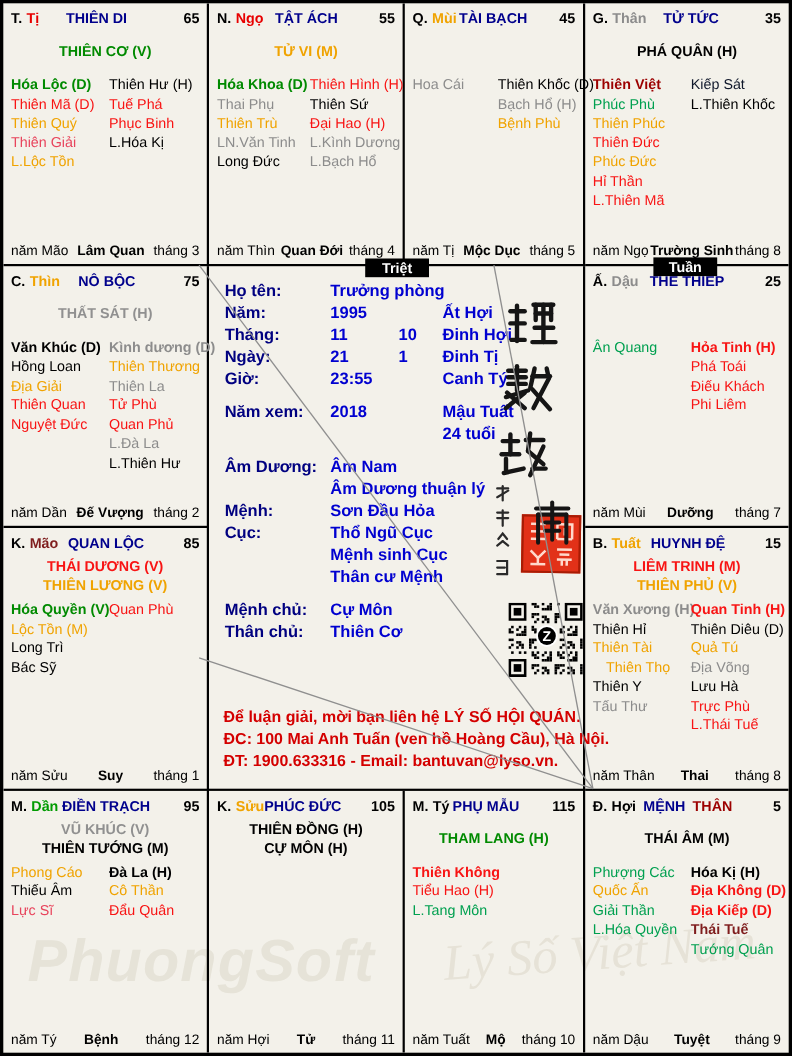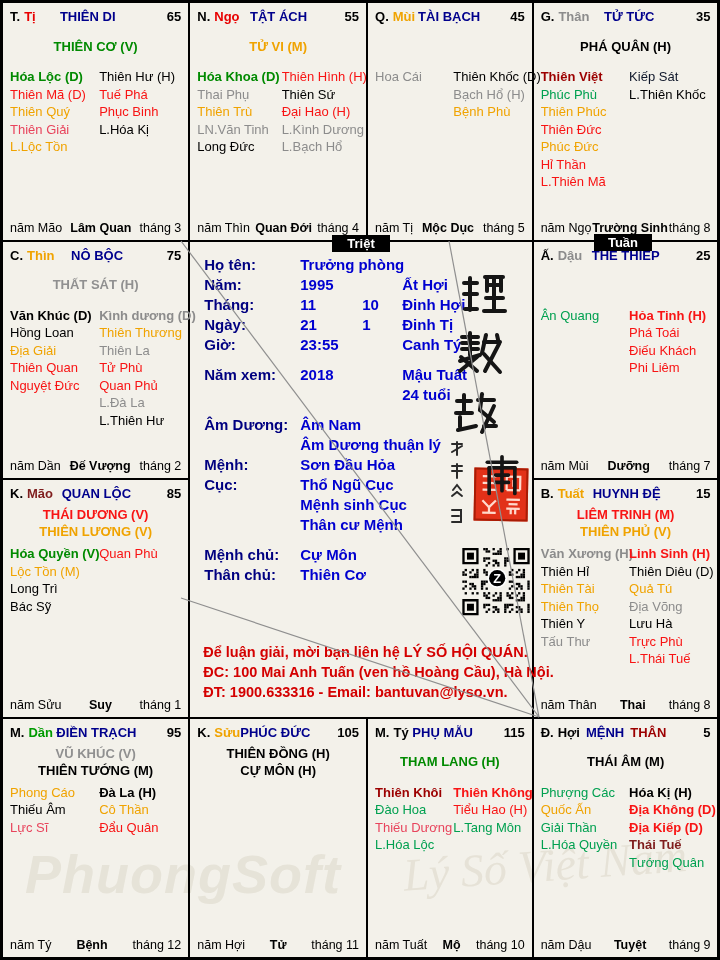--- a/index.html
+++ b/index.html
@@ -277,26 +277,26 @@
         </div>
         <div class="mains">
           <div class="mainstar" style="color: rgb(248, 20, 20);">LIÊM TRINH (M)</div>
           <div class="mainstar" style="color: rgb(240, 163, 0);">THIÊN PHỦ (V)</div>
         </div>
         <div class="stars">
           <div class="col">
             <div class="st" style="color: rgb(140, 140, 140); font-weight: bold;">Văn Xương (H)</div>
             <div class="st" style="color: rgb(0, 0, 0); font-weight: normal;">Thiên Hỉ</div>
             <div class="st" style="color: rgb(240, 163, 0); font-weight: normal;">Thiên Tài</div>
-            <div class="st" style="color: rgb(240, 163, 0); font-weight: normal;">Thiên Thọ</div>
+            <div class="st" style="color: rgb(240, 163, 0); font-weight: normal; margin-left: 12px;">Thiên Thọ</div>
             <div class="st" style="color: rgb(0, 0, 0); font-weight: normal;">Thiên Y</div>
             <div class="st" style="color: rgb(140, 140, 140); font-weight: normal;">Tấu Thư</div>
           </div>
           <div class="col">
-            <div class="st" style="color: rgb(248, 20, 20); font-weight: bold;">Linh Sinh (H)</div>
+            <div class="st" style="color: rgb(248, 20, 20); font-weight: bold;">Quan Tinh (H)</div>
             <div class="st" style="color: rgb(0, 0, 0); font-weight: normal;">Thiên Diêu (D)</div>
             <div class="st" style="color: rgb(240, 163, 0); font-weight: normal;">Quả Tú</div>
             <div class="st" style="color: rgb(140, 140, 140); font-weight: normal;">Địa Võng</div>
             <div class="st" style="color: rgb(0, 0, 0); font-weight: normal;">Lưu Hà</div>
             <div class="st" style="color: rgb(248, 20, 20); font-weight: normal;">Trực Phù</div>
             <div class="st" style="color: rgb(248, 20, 20); font-weight: normal;">L.Thái Tuế</div>
           </div>
         </div>
         <div class="cfoot">
           <span>năm Thân</span>
@@ -354,26 +354,20 @@
         <div class="hdr">
           <span class="stem">M.</span>
           <span class="branch" style="color: rgb(0, 0, 0);">Tý</span>
           <span class="pname">PHỤ MẪU</span>
           <span class="pnum">115</span>
         </div>
         <div class="mains">
           <div class="mainstar" style="color: rgb(0, 138, 0);">THAM LANG (H)</div>
         </div>
         <div class="stars">
-          <div class="col">
-            <div class="st" style="color: rgb(156, 0, 0); font-weight: bold;">Thiên Khôi</div>
-            <div class="st" style="color: rgb(0, 160, 80); font-weight: normal;">Đào Hoa</div>
-            <div class="st" style="color: rgb(232, 68, 92); font-weight: normal;">Thiếu Dương</div>
-            <div class="st" style="color: rgb(0, 160, 80); font-weight: normal;">L.Hóa Lộc</div>
-          </div>
           <div class="col">
             <div class="st" style="color: rgb(248, 20, 20); font-weight: bold;">Thiên Không</div>
             <div class="st" style="color: rgb(248, 20, 20); font-weight: normal;">Tiểu Hao (H)</div>
             <div class="st" style="color: rgb(0, 160, 80); font-weight: normal;">L.Tang Môn</div>
           </div>
         </div>
         <div class="cfoot">
           <span>năm Tuất</span>
           <span class="van">Mộ</span>
           <span>tháng 10</span>

